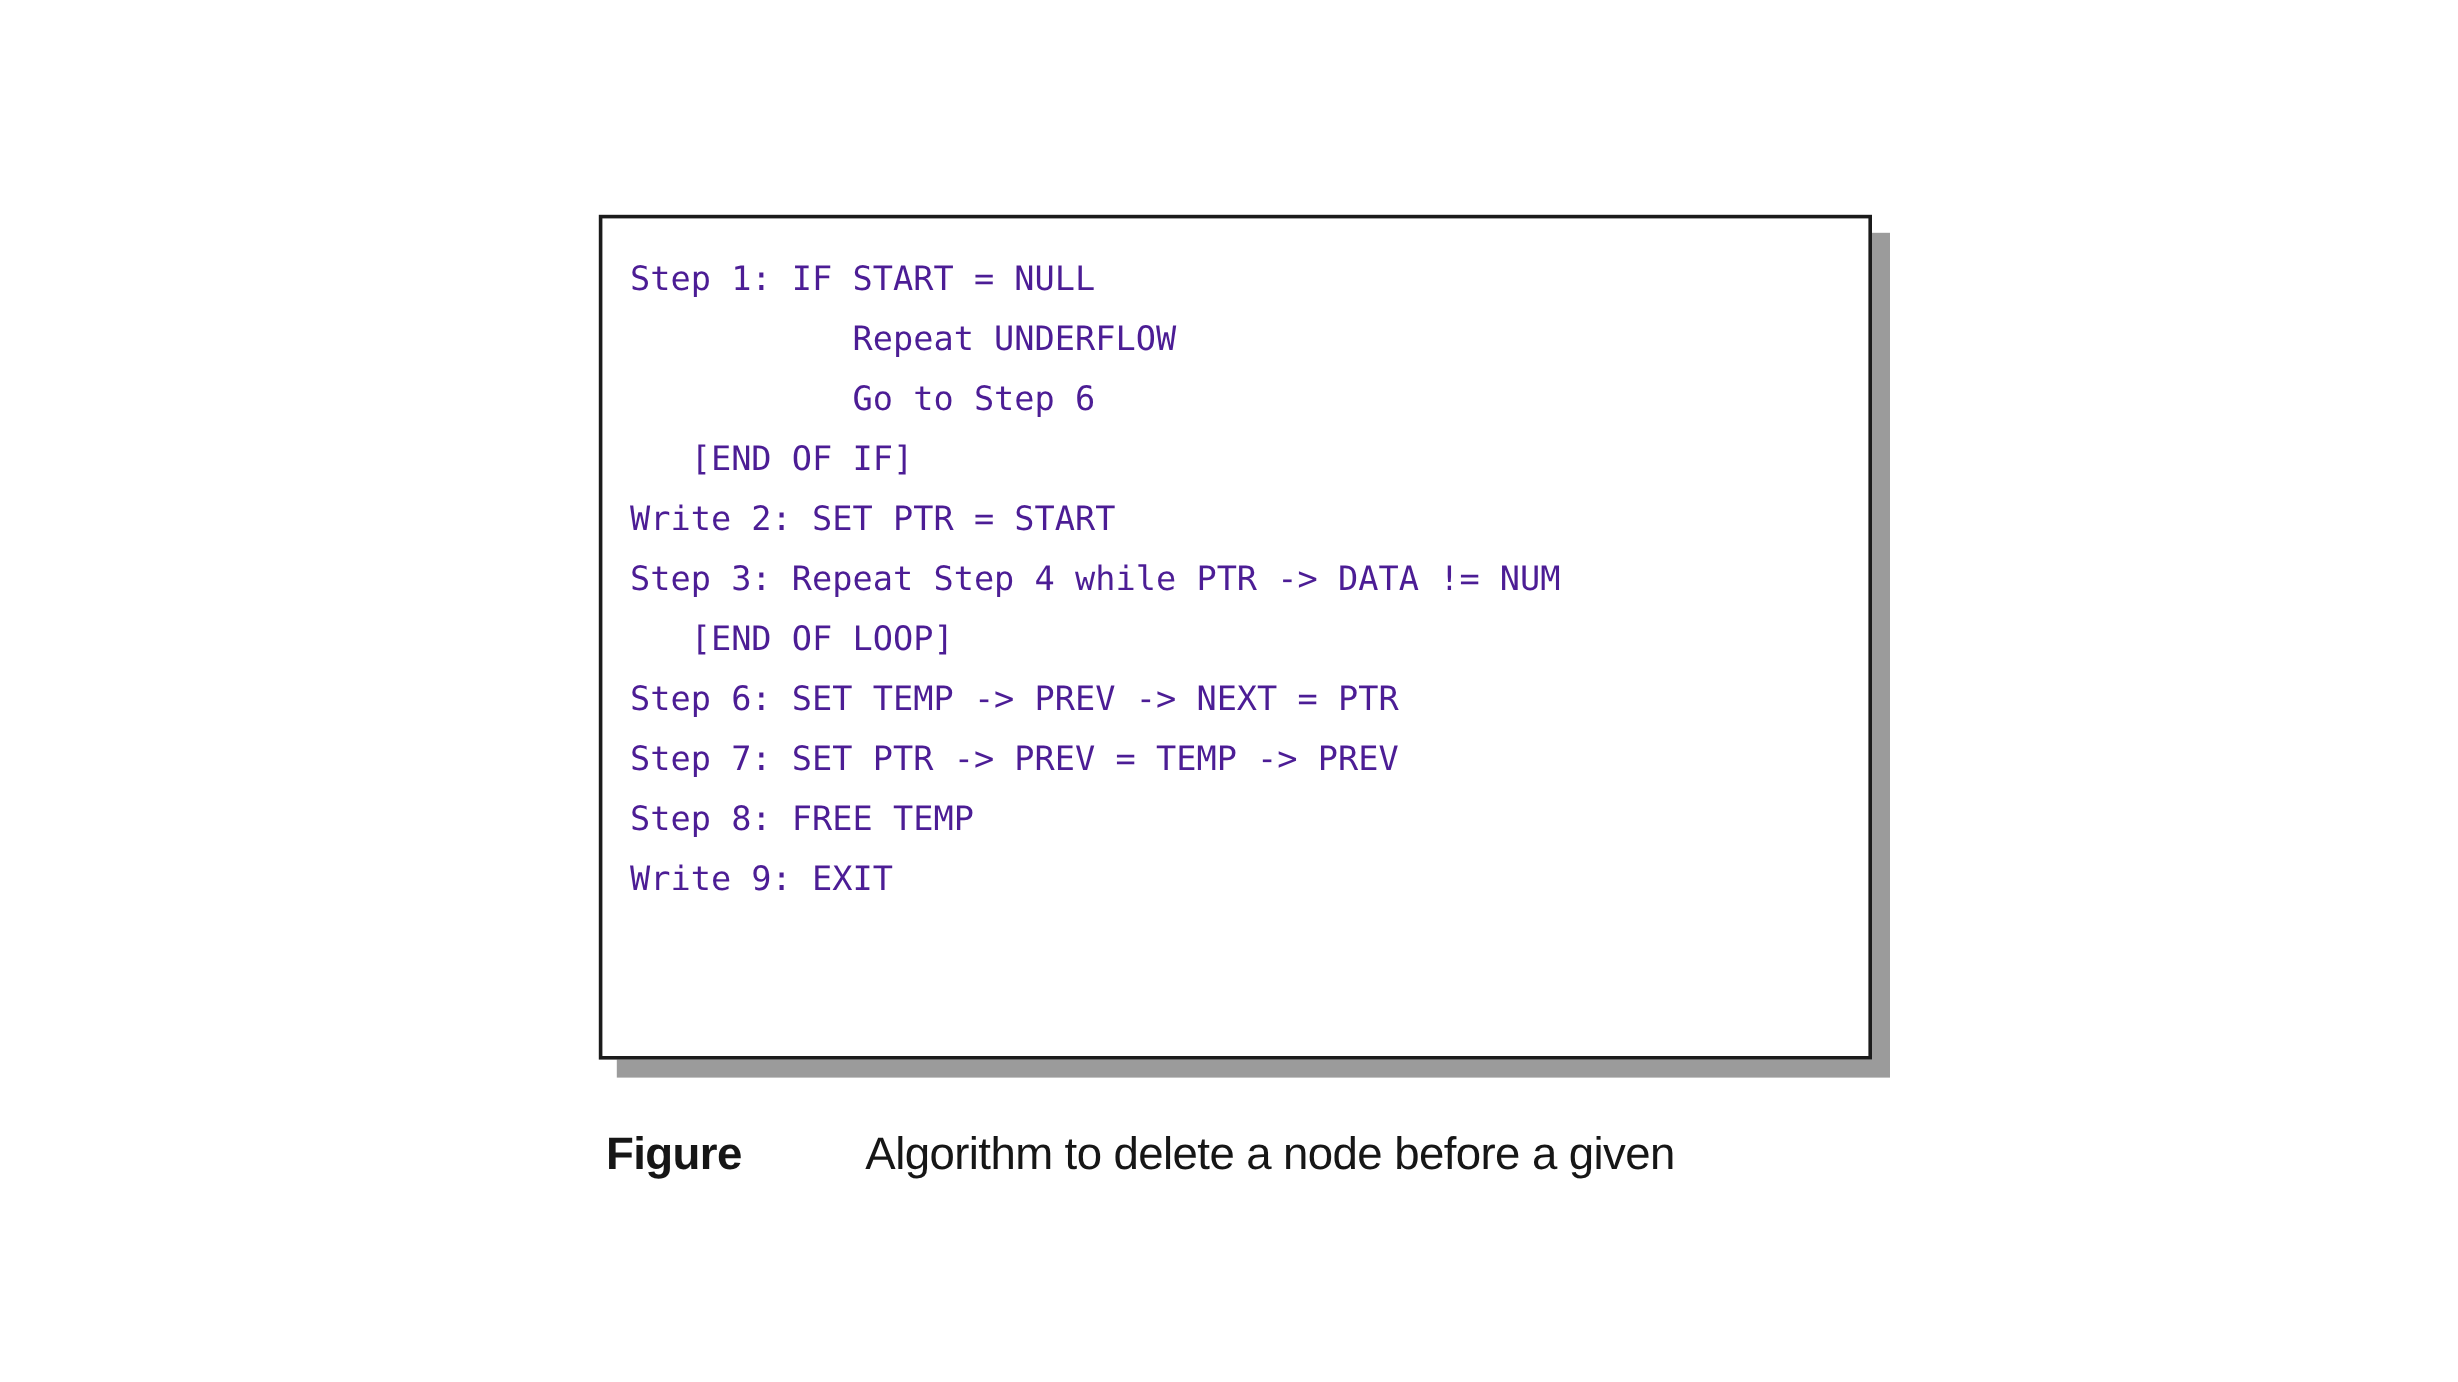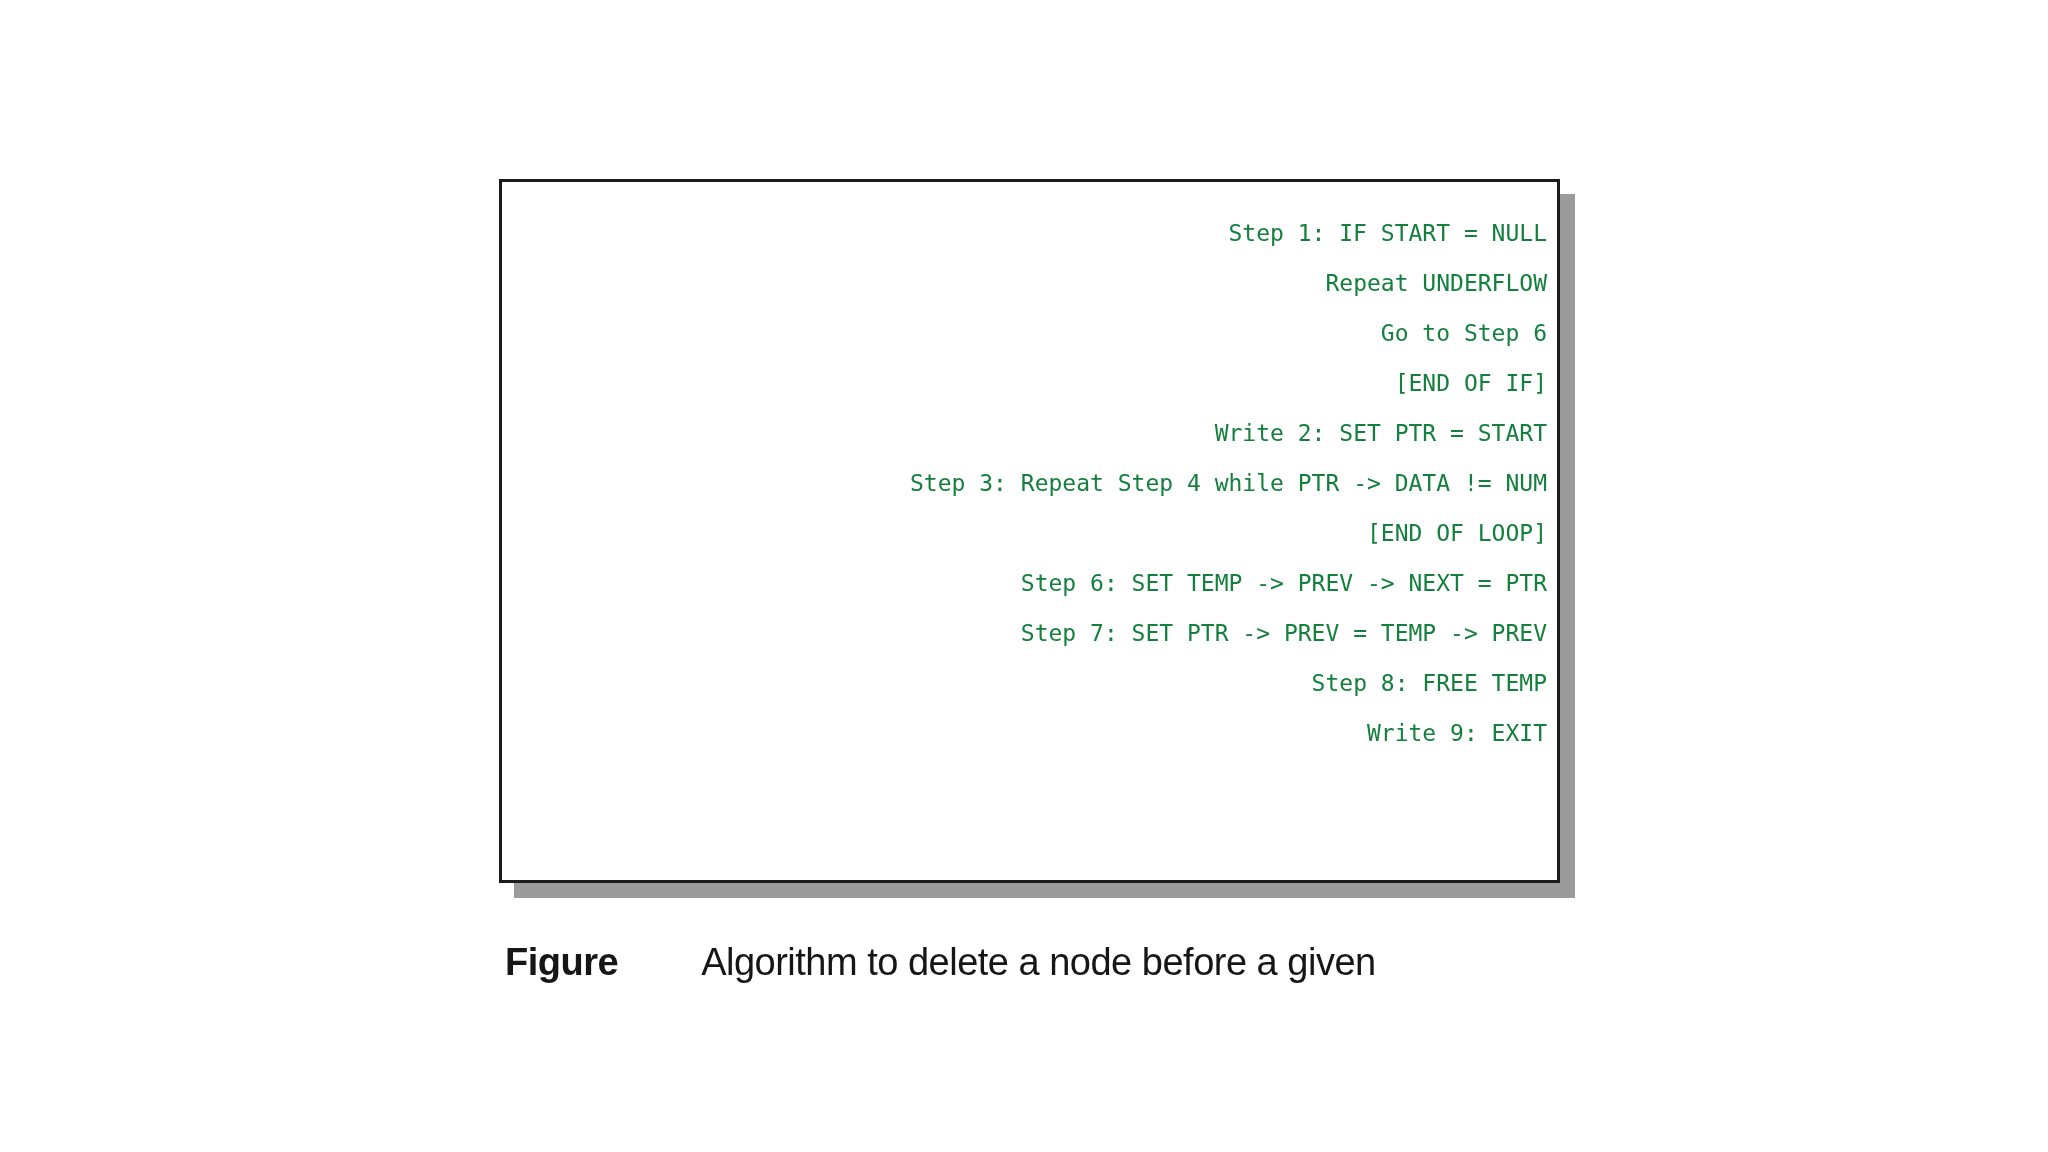--- a/index.html
+++ b/index.html
@@ -23,46 +23,44 @@
     height: 704px;
     box-sizing: border-box;
     background: #ffffff;
     border: 3px solid #1b1b1b;
     box-shadow: 15px 15px 0 0 #9b9b9b;
     padding: 26px 10px 0 23px;
   }
   .code-line {
     white-space: pre;
     font-family: "DejaVu Sans Mono", "Liberation Mono", monospace;
-    font-size: 23px;
+    font-size: 28px;
     line-height: 50px;
     height: 50px;
-    color: #15803d;
+    color: #4c1d95;
     letter-spacing: 0px;
-    text-align: right;
   }
   .caption {
     position: absolute;
     left: 505px;
     top: 938px;
     display: flex;
     align-items: baseline;
-    column-gap: 69px;
+    column-gap: 103px;
     font-family: "Liberation Sans", sans-serif;
     font-size: 38px;
     line-height: 48px;
     color: #161616;
     letter-spacing: -0.5px;
   }
   .caption-label {
     font-weight: bold;
   }
   .caption-text {
     font-weight: normal;
-    margin-left: 14px;
   }
 </style>
 </head>
 <body>
 
 <div class="canvas">
 
   <div class="algo-box">
     <div class="code-line">Step 1: IF START = NULL</div>
     <div class="code-line">           Repeat UNDERFLOW</div>

